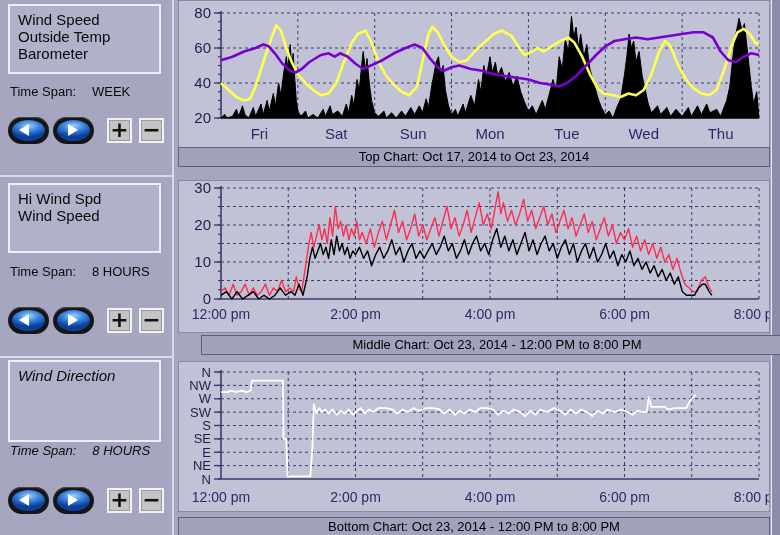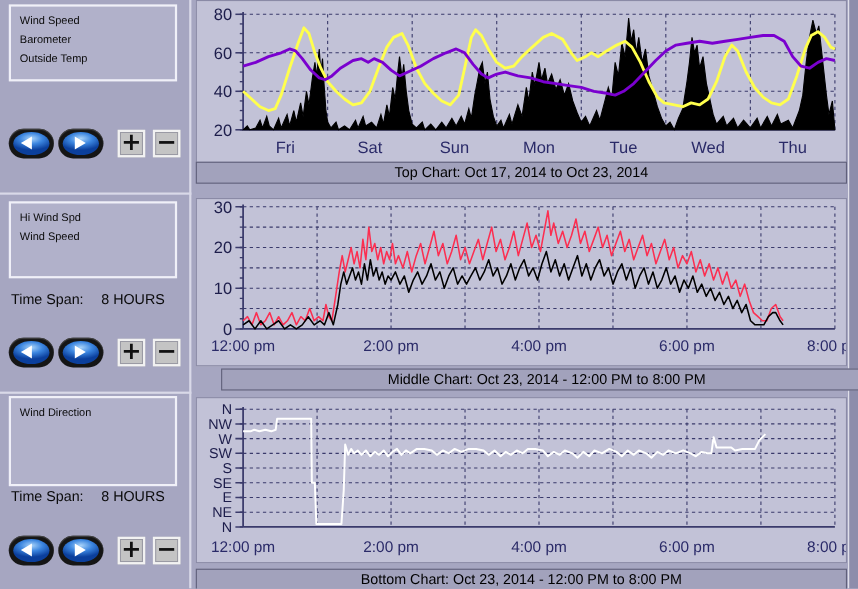--- a/index.html
+++ b/index.html
@@ -5,21 +5,21 @@
   html,body{margin:0;padding:0;}
   body{width:780px;height:535px;overflow:hidden;position:relative;
        background:#a6a6c1;font-family:"Liberation Sans",sans-serif;}
   .vsep{position:absolute;left:172px;top:0;width:2px;height:535px;background:#d9d9e8;}
   .hsep{position:absolute;left:0;width:174px;height:2px;background:#d9d9e8;}
   .right-strip{position:absolute;left:771px;top:0;width:9px;height:535px;background:#8d8dab;border-left:1px solid #e8e8f0;}
 
   .sidebar{position:absolute;left:0;width:172px;}
   .legend-box{position:absolute;left:8px;width:133px;border:2px solid #f0f0f8;
               background:#b1b1ca;padding:5px 8px;height:56px;
-              font-size:10px;line-height:17px;color:#0a0a0a;}
+              font-size:15px;line-height:17px;color:#0a0a0a;}
   .timespan{position:absolute;left:10px;font-size:13px;color:#0a0a0a;white-space:nowrap;}
   .timespan .ts-value{margin-left:16px;}
   .btnrow{position:absolute;left:8px;display:flex;align-items:center;}
   .btn-oval{width:41px;height:27px;border-radius:14px;background:#151515;position:relative;
             margin-right:4px;box-shadow:inset 0 1px 1px #4a4a4a;cursor:pointer;}
   .orb{position:absolute;left:4px;top:3px;width:33px;height:21px;border-radius:50%;
        background:radial-gradient(ellipse 65% 50% at 50% 28%, #a8d2f8 0%, #3c86e0 48%, #0b3f9c 100%);}
   .tri{position:absolute;top:7px;width:0;height:0;border-top:6.5px solid transparent;border-bottom:6.5px solid transparent;}
   .tri-left{left:11px;border-right:10px solid #ffffff;}
   .tri-right{left:15px;border-left:10px solid #ffffff;}
@@ -40,22 +40,25 @@
 <body>
 
 <div class="vsep"></div>
 <div class="hsep" style="top:175px;"></div>
 <div class="hsep" style="top:356px;"></div>
 <div class="right-strip"></div>
 
 <div class="sidebar" style="top:0;height:175px;">
   <div class="legend-box" style="top:4px;">
     <div>Wind Speed</div>
+    <div>Outside Temp</div>
     <div>Barometer</div>
-    <div>Outside Temp</div>
+  </div>
+  <div class="timespan" style="top:84px;">
+    <span>Time Span:</span><span class="ts-value">WEEK</span>
   </div>
   <div class="btnrow" style="top:117px;">
     <div class="btn-oval">
         <div class="orb"></div>
         <div class="tri tri-left"></div>
       </div>
     <div class="btn-oval">
         <div class="orb"></div>
         <div class="tri tri-right"></div>
       </div>
@@ -79,21 +82,21 @@
       </div>
     <div class="btn-oval">
         <div class="orb"></div>
         <div class="tri tri-right"></div>
       </div>
     <div class="btn-square plus">+</div>
     <div class="btn-square">−</div>
   </div>
 </div>
 
-<div class="sidebar" style="top:358px;height:177px;">
+<div class="sidebar" style="top:358px;height:177px;font-style:italic;">
   <div class="legend-box" style="top:2px;height:68px;">
     <div>Wind Direction</div>
   </div>
   <div class="timespan" style="top:85px;">
     <span>Time Span:</span><span class="ts-value">8 HOURS</span>
   </div>
   <div class="btnrow" style="top:129px;">
     <div class="btn-oval">
         <div class="orb"></div>
         <div class="tri tri-left"></div>

